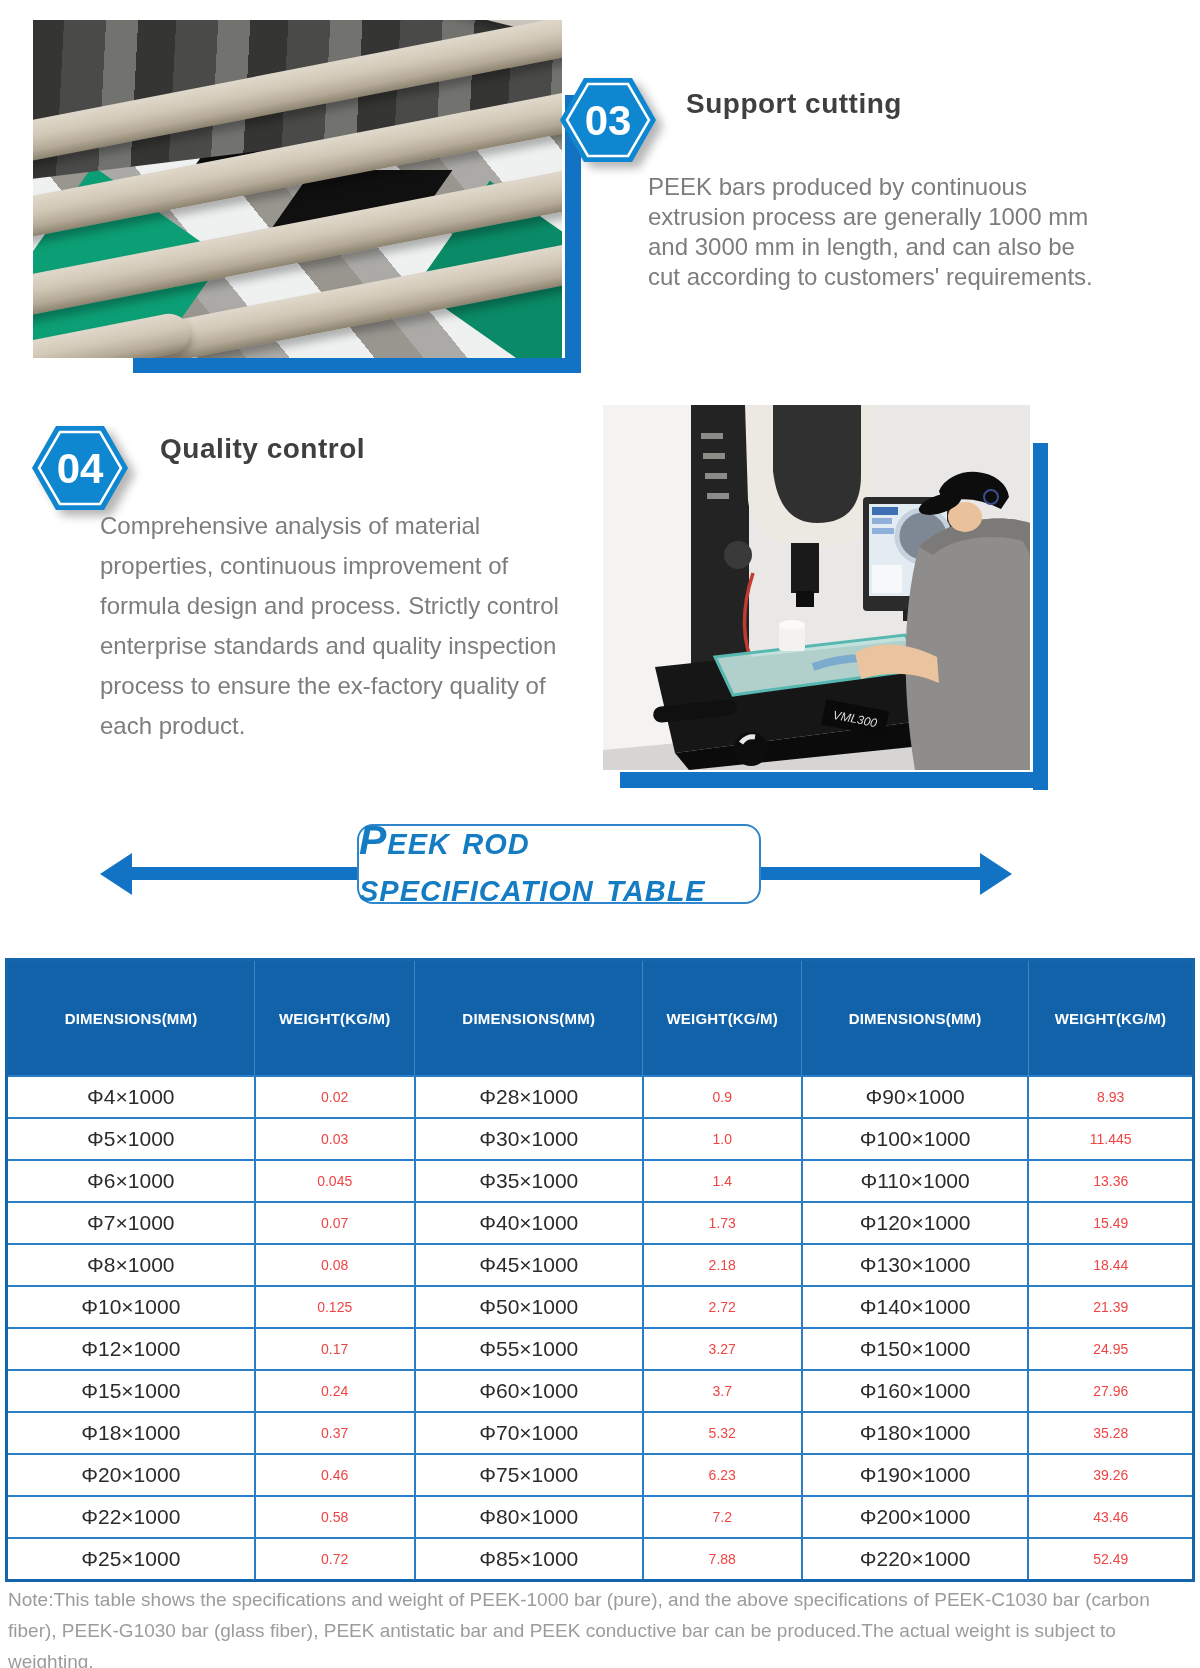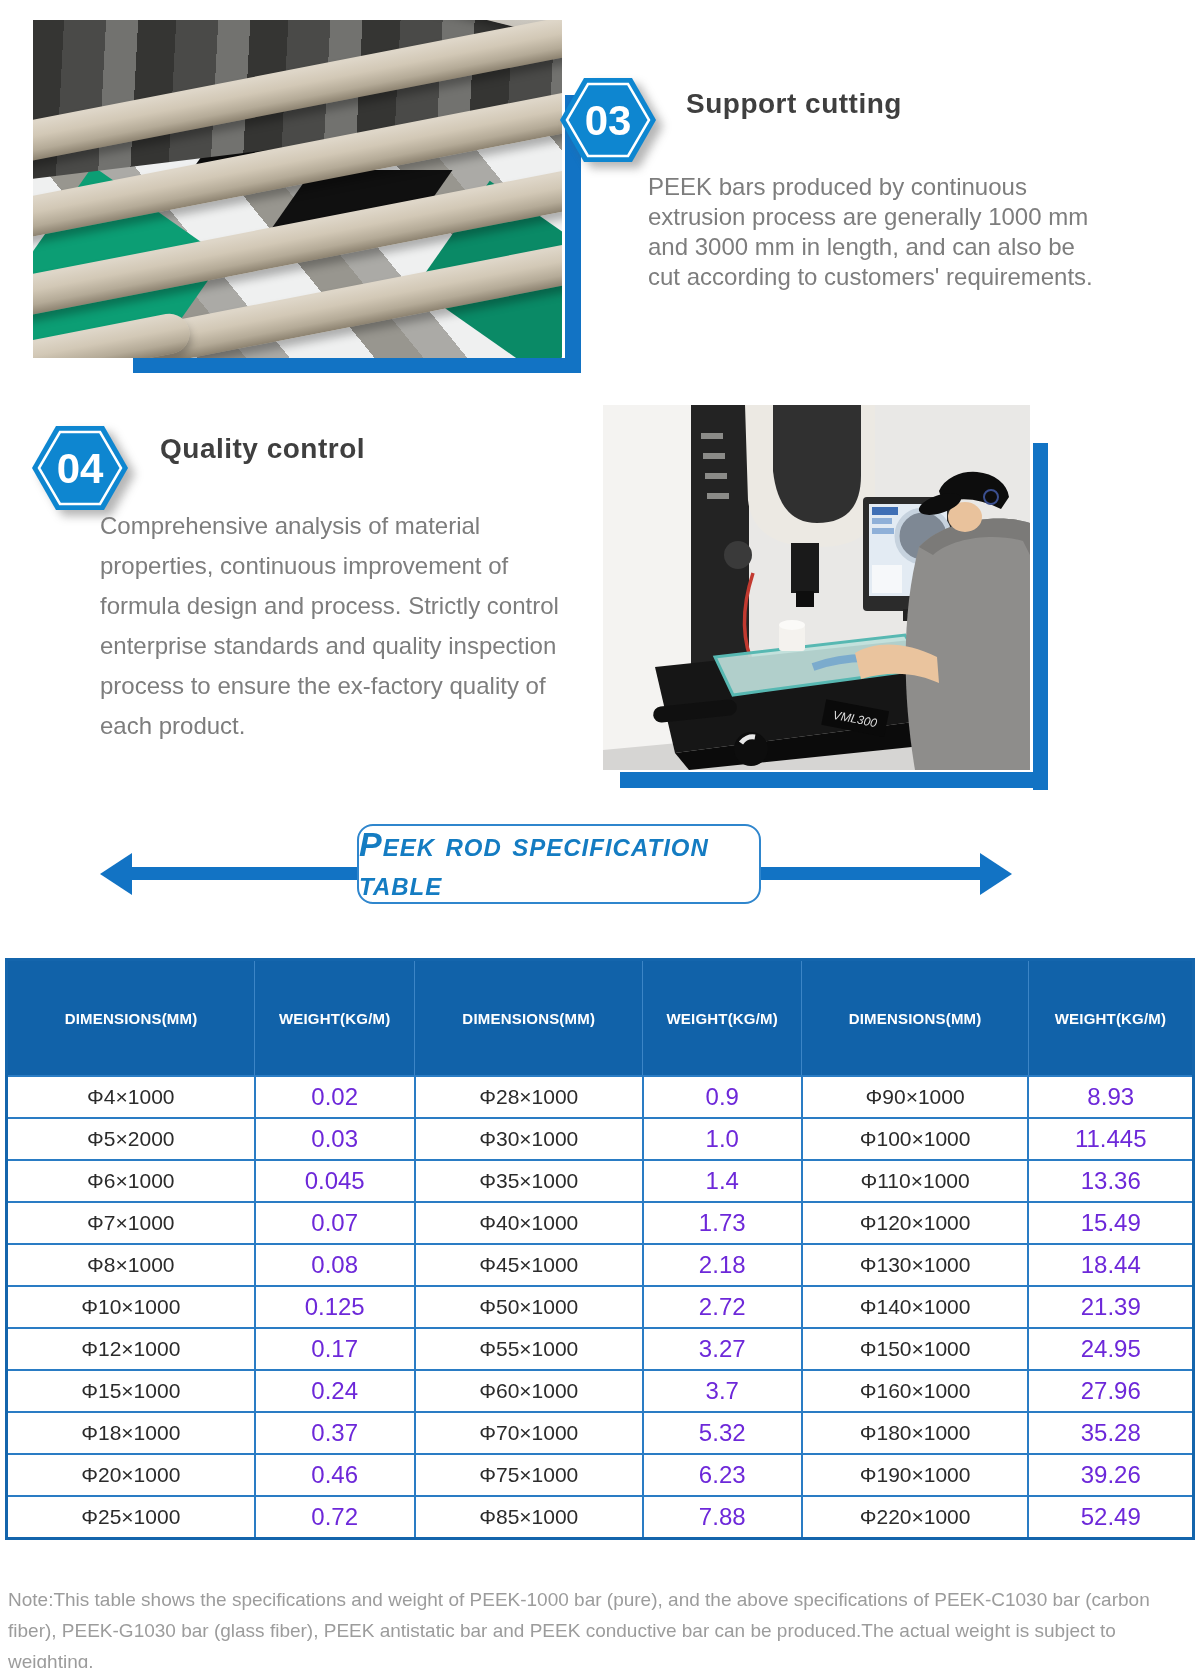--- a/index.html
+++ b/index.html
@@ -29,34 +29,34 @@
   .hex-badge{position:absolute;width:100px;height:92px;filter:drop-shadow(7px 6px 5px rgba(90,90,90,.45));}
   .sec-title{position:absolute;font-size:28px;font-weight:bold;color:#3f3f3f;letter-spacing:.5px;}
   .sec-body{position:absolute;font-size:24px;color:#7d7d7d;}
 
   
   .quality-photo{position:absolute;left:603px;top:405px;width:427px;height:365px;overflow:hidden;background:#e9e8e6;}
 
   
   .banner-box{position:absolute;left:357px;top:824px;width:400px;height:76px;background:#fff;
      border:2px solid #2f86cd;border-radius:16px;display:flex;align-items:center;justify-content:center;z-index:2;}
-  .banner-label{font-variant:small-caps;font-style:italic;font-weight:bold;font-size:34px;color:#147cc2;letter-spacing:1px;}
+  .banner-label{font-variant:small-caps;font-style:italic;font-weight:bold;font-size:41px;color:#147cc2;letter-spacing:1px;}
   .arrow-bar{position:absolute;height:13px;background:#1273c4;top:867px;z-index:1;}
   .arrow-head{position:absolute;width:0;height:0;top:853px;z-index:1;}
   .arrow-head.left{border-top:21px solid transparent;border-bottom:21px solid transparent;border-right:32px solid #1273c4;}
   .arrow-head.right{border-top:21px solid transparent;border-bottom:21px solid transparent;border-left:32px solid #1273c4;}
 
   
   .spec-table-wrap{position:absolute;left:5px;top:958px;width:1190px;}
   table.spec{width:100%;border-collapse:collapse;table-layout:fixed;border:3px solid #1465ac;}
   table.spec th{height:112px;background:#1162a9;color:#ffffff;font-size:15px;font-weight:bold;
      border:1px solid #3c85c6;vertical-align:middle;text-align:center;letter-spacing:.2px;}
   table.spec td{height:38px;border:2px solid #2a7cc4;background:#ffffff;vertical-align:middle;text-align:center;}
   td.cell-dim{font-size:21px;color:#2b2b2b;}
-  td.cell-weight{font-size:24px;color:#6d28d9;}
+  td.cell-weight{font-size:14px;color:#ef4444;}
 
   
   .note{position:absolute;left:8px;top:1584px;width:1186px;font-size:19px;line-height:31px;color:#9c9c9c;}
 </style>
 </head>
 <body>
 
 <div class="page">
 
   <div class="rods-photo">
@@ -198,21 +198,21 @@
       <tbody>
           <tr>
             <td class="cell-dim">Φ4×1000</td>
             <td class="cell-weight">0.02</td>
             <td class="cell-dim">Φ28×1000</td>
             <td class="cell-weight">0.9</td>
             <td class="cell-dim">Φ90×1000</td>
             <td class="cell-weight">8.93</td>
           </tr>
           <tr>
-            <td class="cell-dim">Φ5×2000</td>
+            <td class="cell-dim">Φ5×1000</td>
             <td class="cell-weight">0.03</td>
             <td class="cell-dim">Φ30×1000</td>
             <td class="cell-weight">1.0</td>
             <td class="cell-dim">Φ100×1000</td>
             <td class="cell-weight">11.445</td>
           </tr>
           <tr>
             <td class="cell-dim">Φ6×1000</td>
             <td class="cell-weight">0.045</td>
             <td class="cell-dim">Φ35×1000</td>
@@ -270,20 +270,28 @@
           </tr>
           <tr>
             <td class="cell-dim">Φ20×1000</td>
             <td class="cell-weight">0.46</td>
             <td class="cell-dim">Φ75×1000</td>
             <td class="cell-weight">6.23</td>
             <td class="cell-dim">Φ190×1000</td>
             <td class="cell-weight">39.26</td>
           </tr>
           <tr>
+            <td class="cell-dim">Φ22×1000</td>
+            <td class="cell-weight">0.58</td>
+            <td class="cell-dim">Φ80×1000</td>
+            <td class="cell-weight">7.2</td>
+            <td class="cell-dim">Φ200×1000</td>
+            <td class="cell-weight">43.46</td>
+          </tr>
+          <tr>
             <td class="cell-dim">Φ25×1000</td>
             <td class="cell-weight">0.72</td>
             <td class="cell-dim">Φ85×1000</td>
             <td class="cell-weight">7.88</td>
             <td class="cell-dim">Φ220×1000</td>
             <td class="cell-weight">52.49</td>
           </tr>
         </tbody>
     </table>
   </div>

